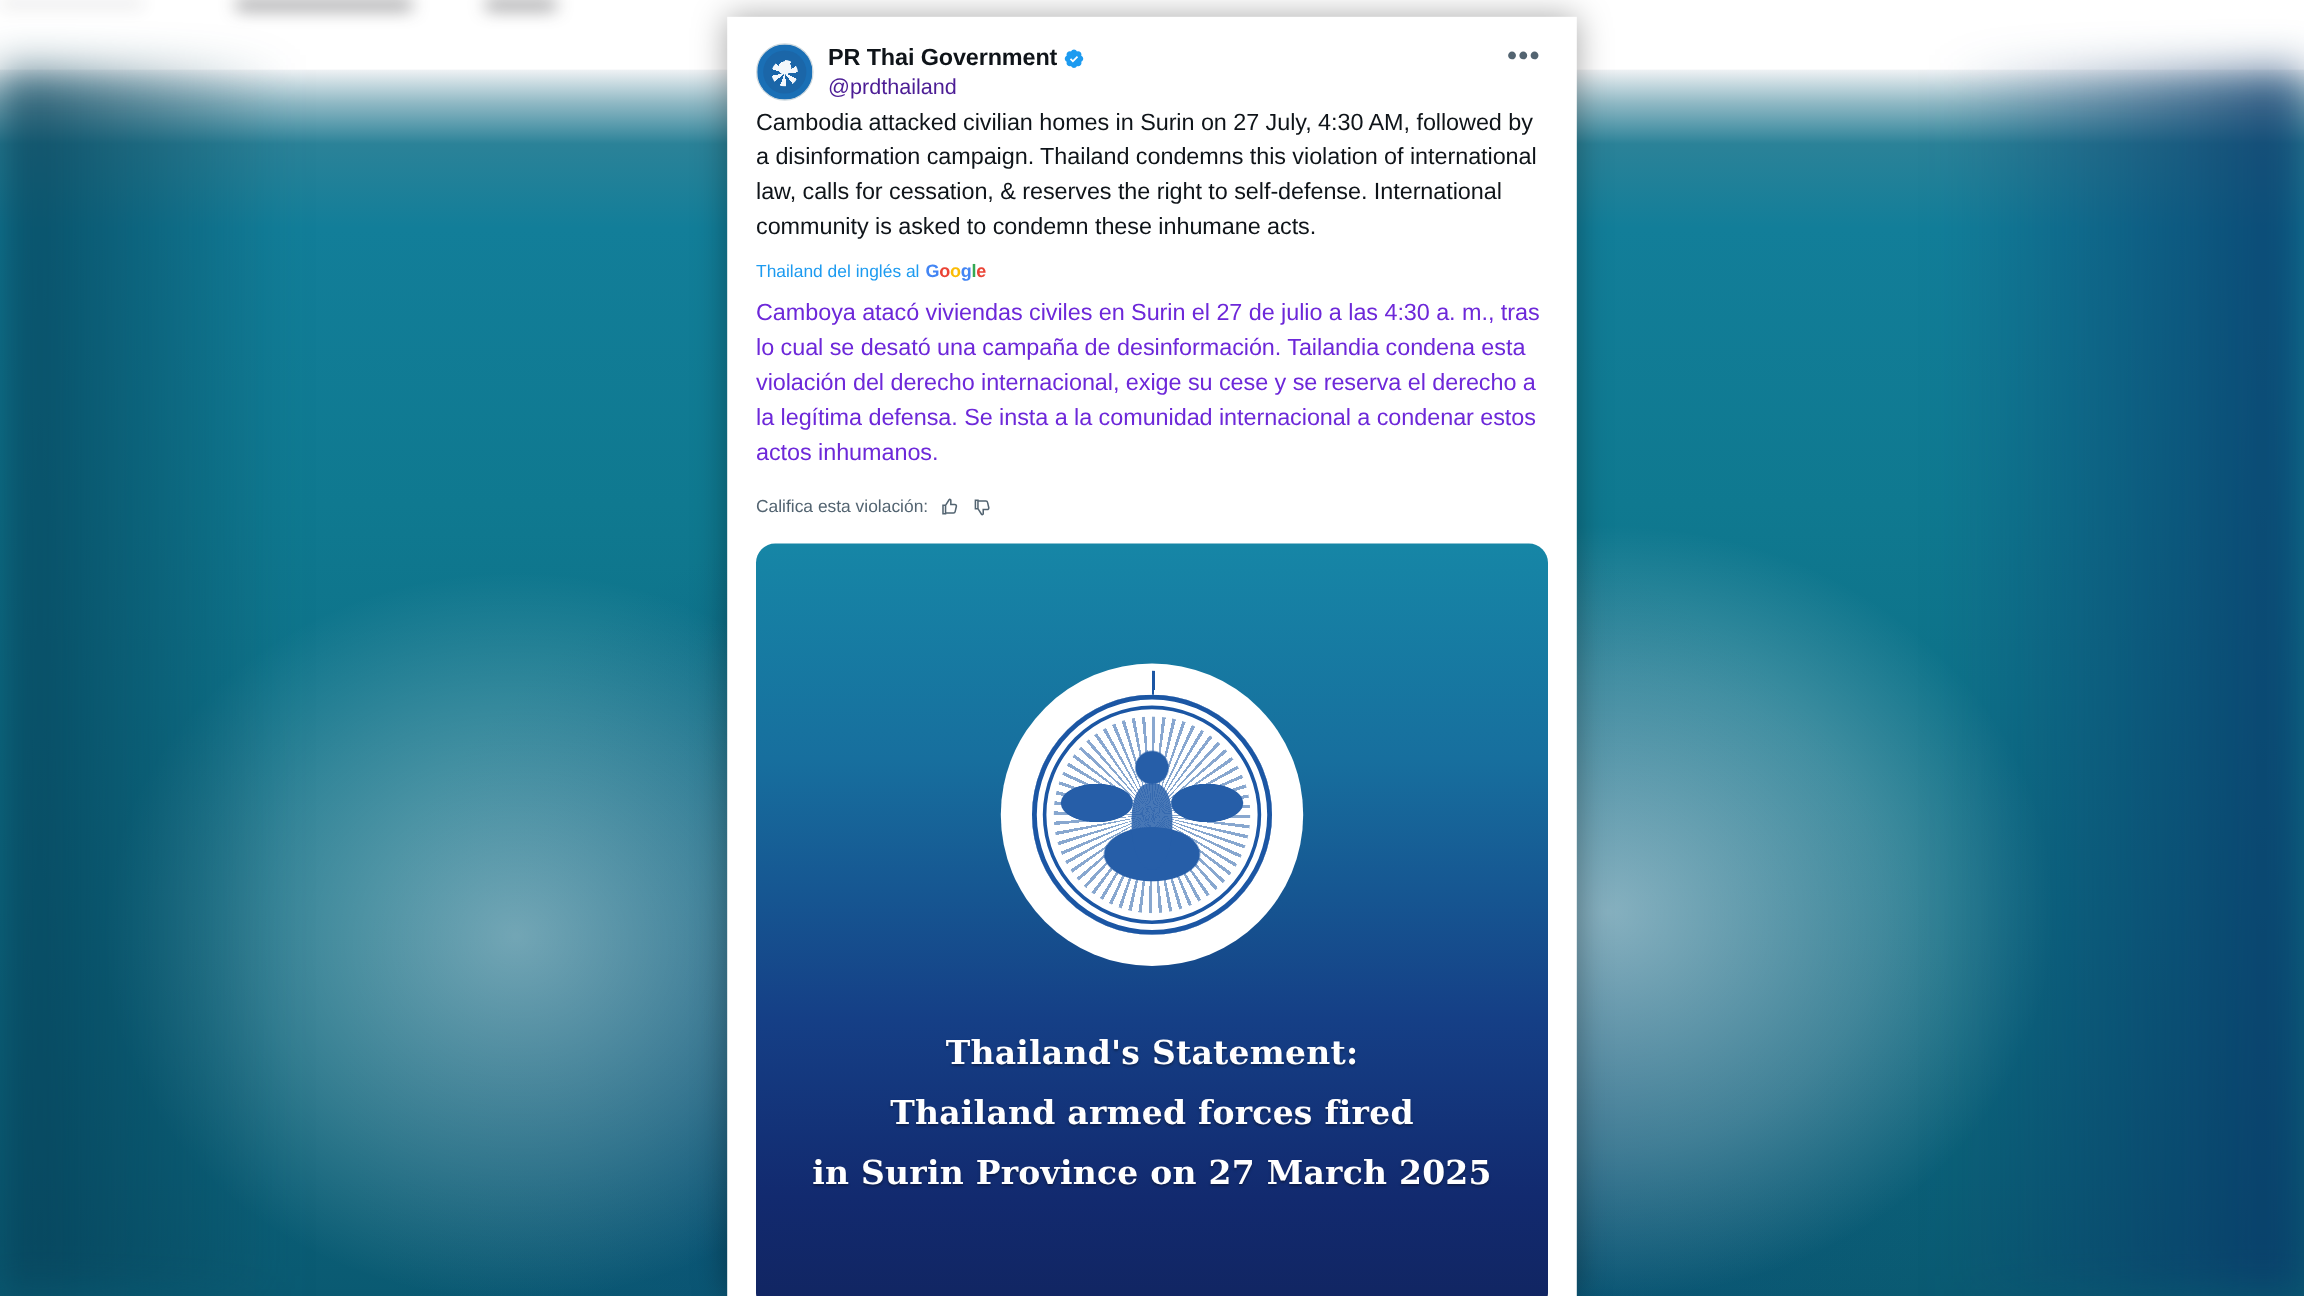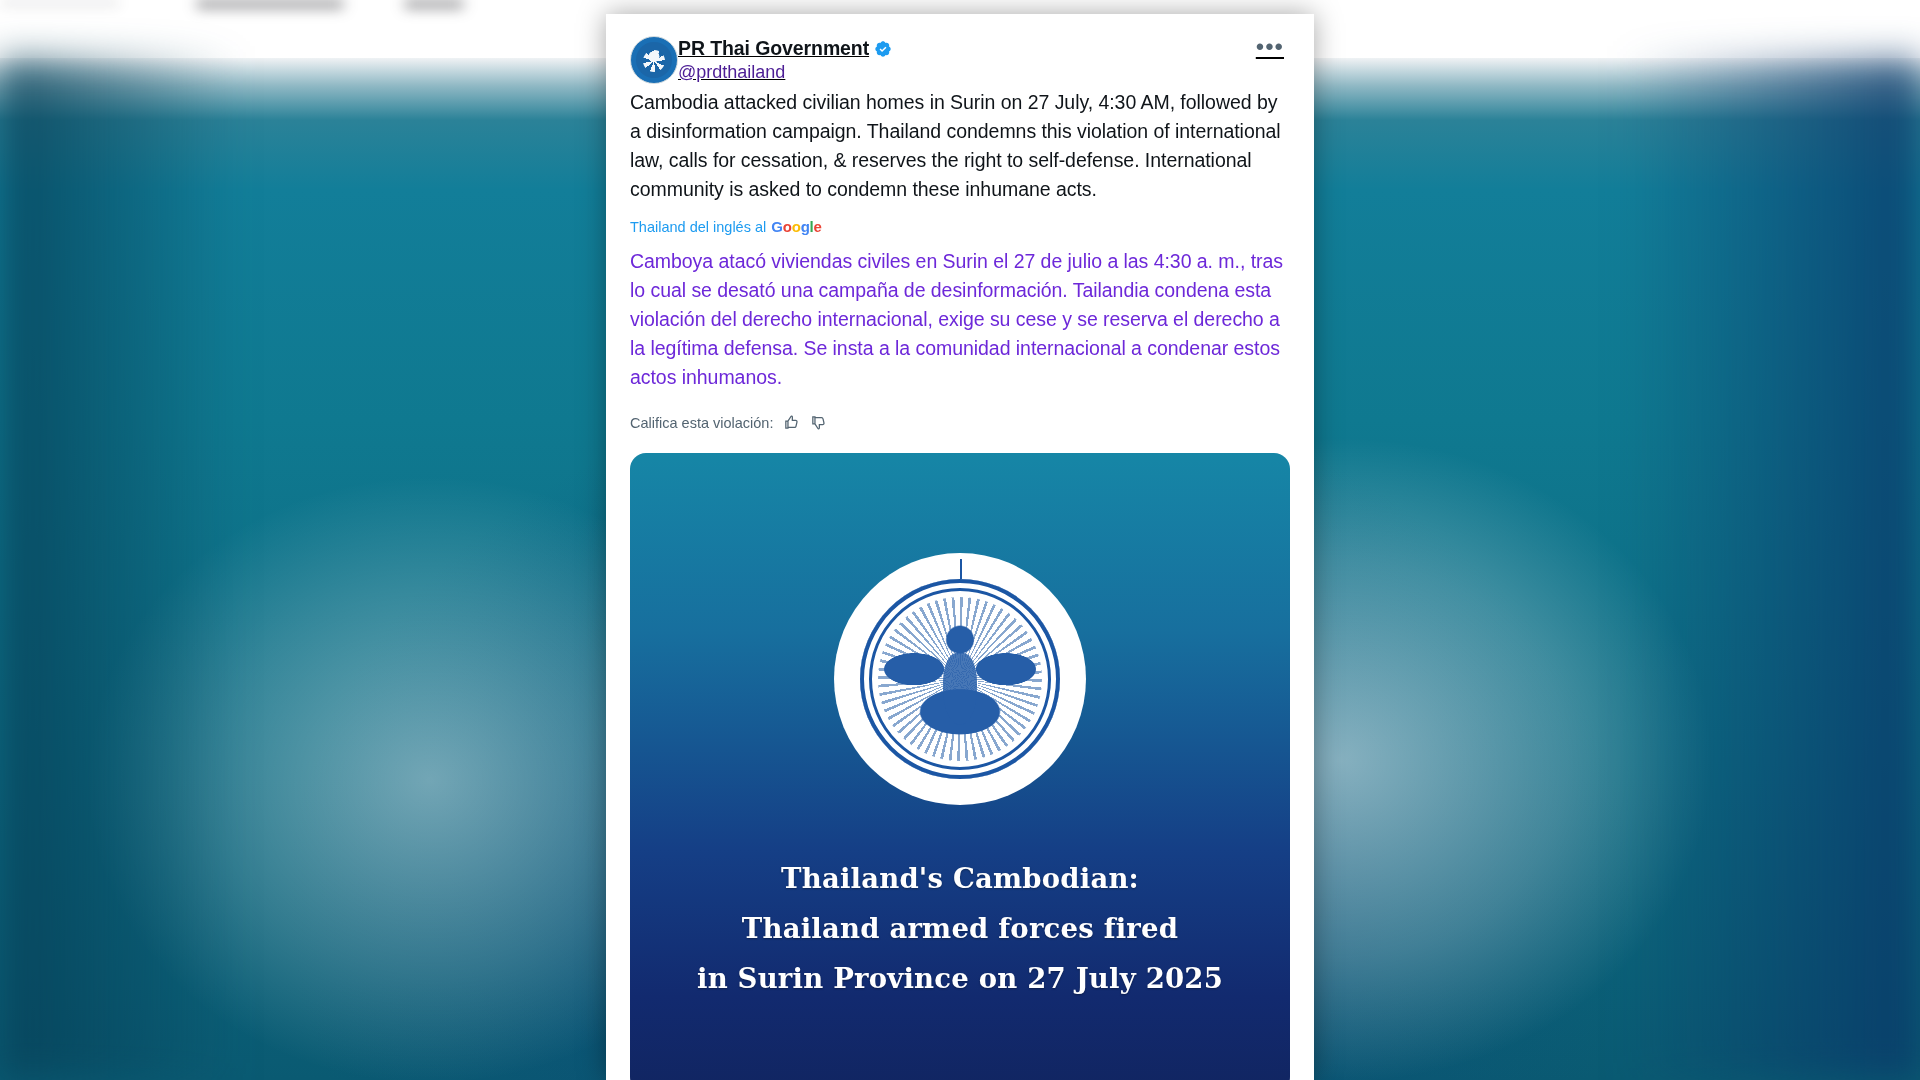--- a/index.html
+++ b/index.html
@@ -63,22 +63,21 @@
   }
 
   .card-inner {
     padding: 22px 24px 0 24px;
   }
 
   
   .tw-head {
     display: flex;
     align-items: flex-start;
-    gap: 0;
-    text-decoration: underline;
+    gap: 12px;
   }
   .avatar {
     width: 46px; height: 46px;
     border-radius: 50%;
     flex: 0 0 46px;
     background: radial-gradient(circle at 50% 45%, #ffffff 0 38%, #1a6fb5 39% 100%);
     border: 1px solid #cfd9de;
     position: relative;
     overflow: hidden;
   }
@@ -307,20 +306,20 @@
     </div>
 
     <div class="tw-media">
       <div class="seal-wrap">
         <div class="seal-outer"></div>
         <div class="seal-rays"></div>
         <div class="seal-ring2"></div>
         <div class="seal-figure"></div>
       </div>
       <div class="media-caption">
-        <div>Thailand's Cambodian:</div>
+        <div>Thailand's Statement:</div>
         <div>Thailand armed forces fired</div>
-        <div>in Surin Province on 27 July 2025</div>
+        <div>in Surin Province on 27 March 2025</div>
       </div>
     </div>
 
   </div>
 </div>
 
 </body></html>

